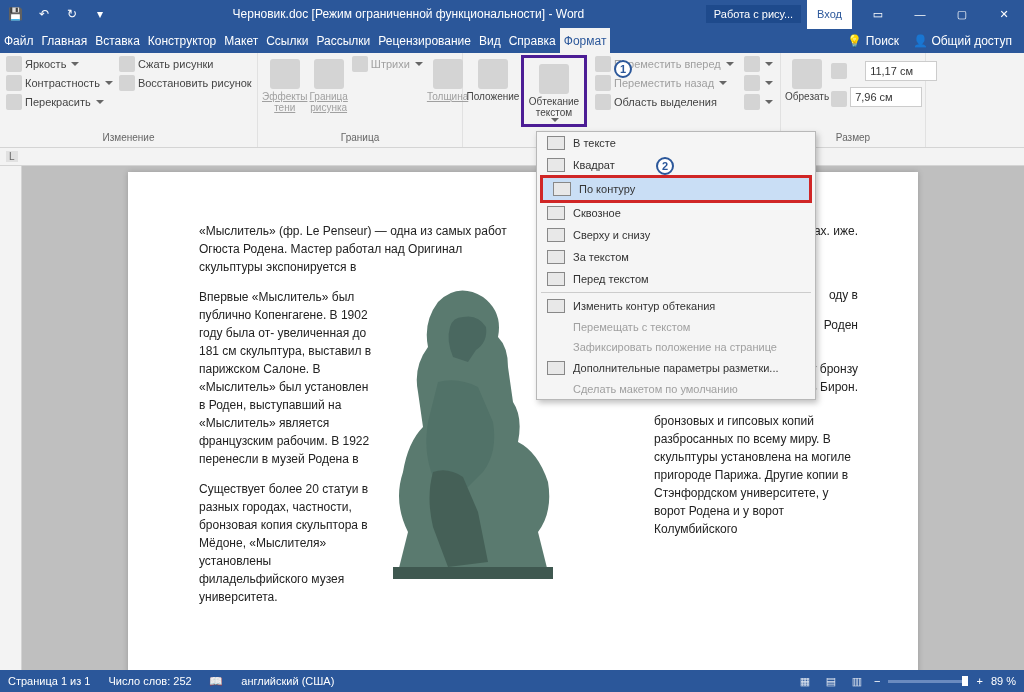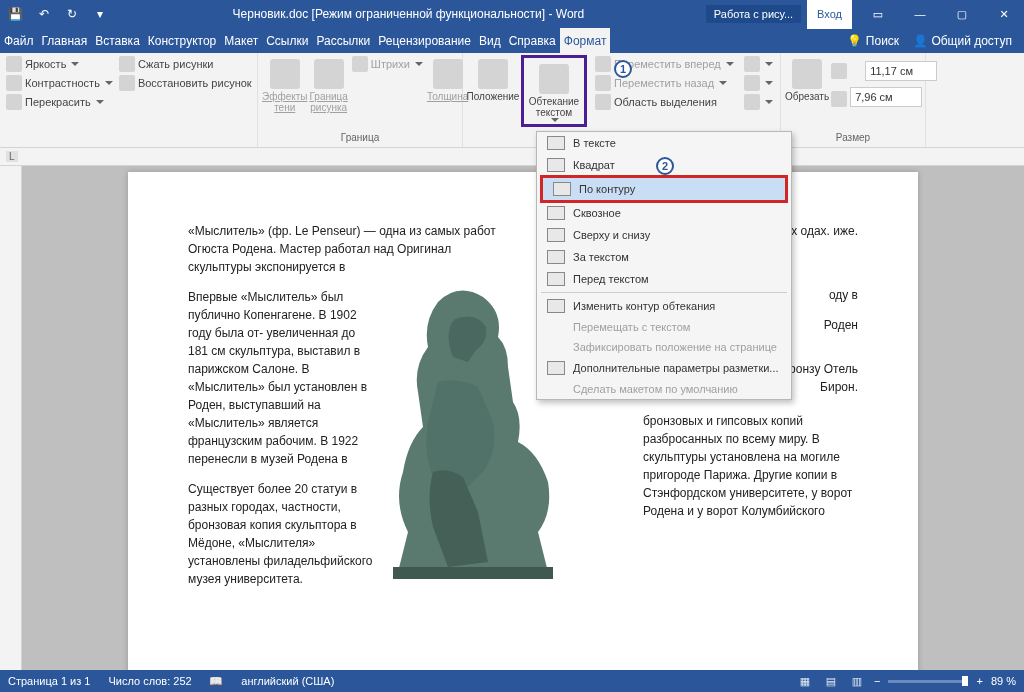--- a/index.html
+++ b/index.html
@@ -30,26 +30,26 @@
 .highlight1 { border: 3px solid #4c1d95; position: relative; padding: 2px; }
 .badge { width: 18px; height: 18px; border-radius: 50%; background: #fff; border: 2px solid #2b579a; color: #2b579a; font-size: 11px; font-weight: bold; display: flex; align-items: center; justify-content: center; position: absolute; z-index: 100; }
 .spin { display: flex; align-items: center; border: 1px solid #ccc; background: #fff; font-size: 11px; width: 72px; height: 20px; }
 .spin span { flex: 1; padding: 0 4px; color: #333; }
 .ruler-h { height: 18px; background: #f3f3f3; border-bottom: 1px solid #d4d4d4; position: relative; font-size: 8px; color: #666; display: flex; align-items: center; padding-left: 28px; overflow: hidden; }
 .workspace { position: absolute; top: 166px; left: 0; right: 0; bottom: 22px; background: #bfbfbf; display: flex; }
 .ruler-v { width: 22px; background: #f3f3f3; border-right: 1px solid #d4d4d4; }
 .docwrap { flex: 1; overflow: hidden; display: flex; justify-content: center; padding-top: 6px; }
 .page { width: 790px; height: 600px; background: #fff; box-shadow: 0 0 6px rgba(0,0,0,0.2); padding: 50px 60px; position: relative; }
 .doctxt { font-size: 12px; color: #222; line-height: 1.5; }
-.doctxt p { margin-bottom: 12px; }
+.doctxt p { margin-bottom: 12px; margin-left: 11px; }
 .thinker { position: absolute; left: 210px; top: 100px; width: 260px; height: 310px; }
 .thinker svg { width: 100%; height: 100%; }
 .left-col { width: 190px; }
 .right-col { position: absolute; right: 60px; top: 50px; width: 215px; text-align: left; }
-.dropdown { position: absolute; top: 131px; left: 536px; width: 256px; background: #f5f5f5; border: 1px solid #b8b8b8; box-shadow: 2px 3px 6px rgba(0,0,0,0.25); z-index: 50; font-size: 11px; color: #333; }
+.dropdown { position: absolute; top: 131px; left: 536px; width: 280px; background: #f5f5f5; border: 1px solid #b8b8b8; box-shadow: 2px 3px 6px rgba(0,0,0,0.25); z-index: 50; font-size: 11px; color: #333; }
 .dd-item { display: flex; align-items: center; gap: 8px; padding: 4px 10px; cursor: pointer; }
 .dd-item .ii { width: 18px; height: 14px; border: 1px solid #888; background: #e8e8e8; flex-shrink: 0; }
 .dd-item.hov { background: #c9def5; }
 .dd-item.dim { color: #a0a0a0; }
 .dd-sep { height: 1px; background: #ccc; margin: 2px 4px; }
 .dd-hl { border: 3px solid #d02626; margin: -1px 3px; }
 .statusbar { position: absolute; bottom: 0; left: 0; right: 0; height: 22px; background: #2b579a; color: #fff; font-size: 11px; display: flex; align-items: center; gap: 18px; padding: 0 8px; }
 .statusbar .right { margin-left: auto; display: flex; align-items: center; gap: 8px; }
 .sb-icon { width: 18px; height: 14px; display: flex; align-items: center; justify-content: center; opacity: 0.85; cursor: pointer; }
 .slider { width: 80px; height: 3px; background: #6b8bbf; position: relative; }
@@ -119,20 +119,21 @@
         <div class="ritem">
             <span class="ricon"></span>
             <span>Сжать рисунки</span>
           </div>
         <div class="ritem">
             <span class="ricon"></span>
             <span>Восстановить рисунок</span>
           </div>
       </div>
     </div>
+    <div class="rgroup-label">Изменение</div>
   </div>
 
   <div class="rgroup" style="width:205px">
     <div class="rgroup-body">
       <div class="bigbtn dim">
           <div class="bigicon"></div>
           <span>Эффекты тени</span>
         </div>
       <div class="bigbtn dim">
           <div class="bigicon"></div>

